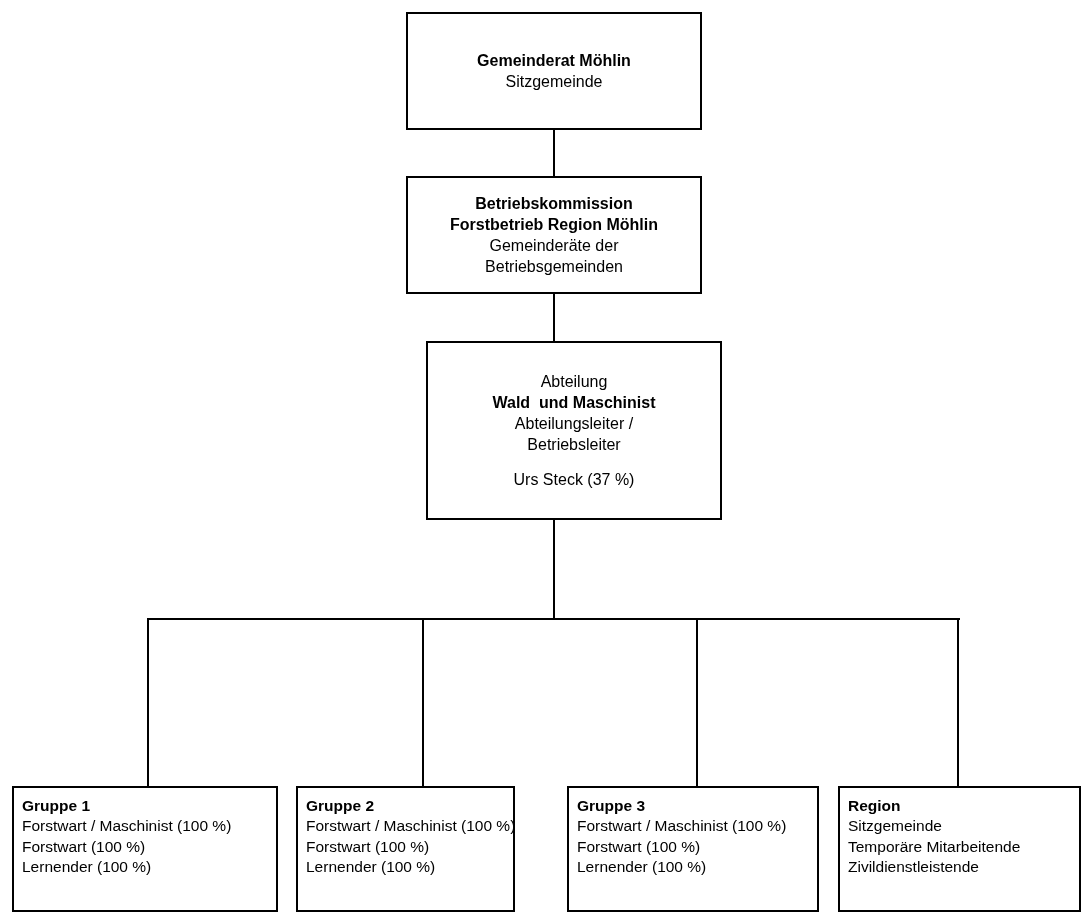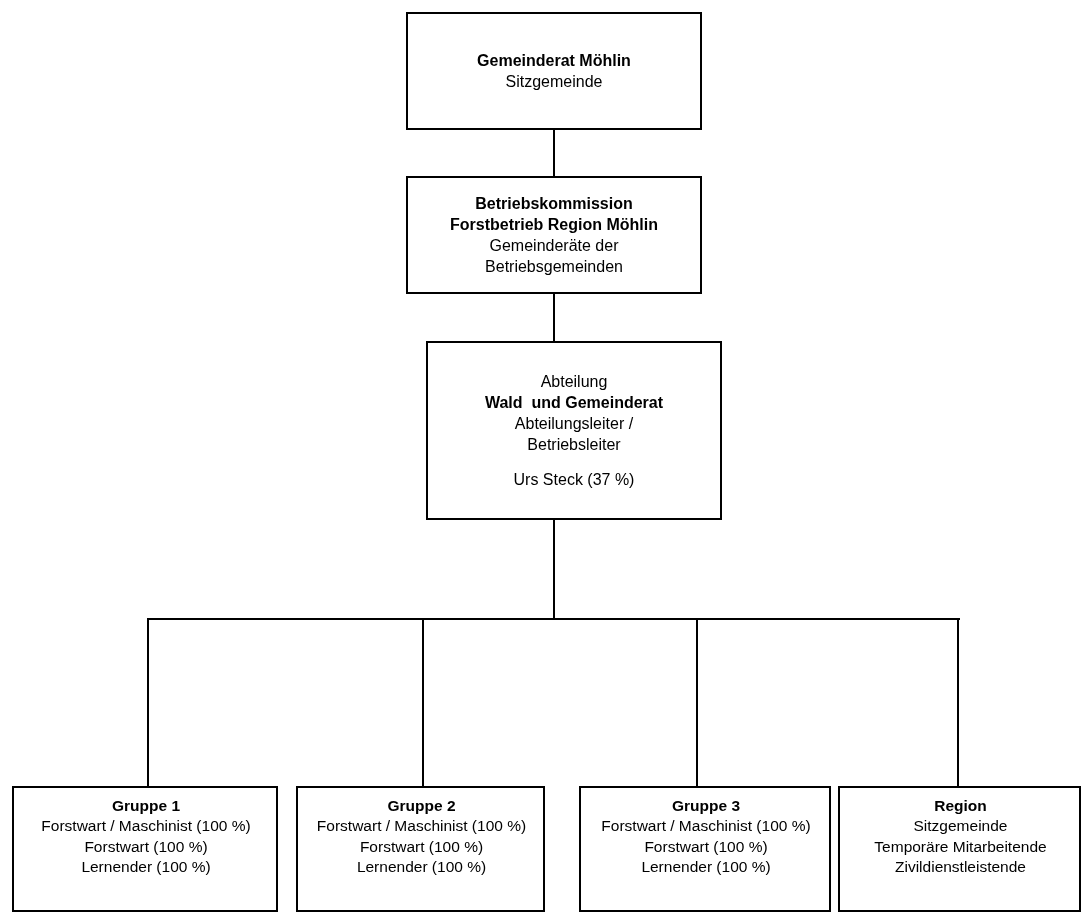--- a/index.html
+++ b/index.html
@@ -27,21 +27,21 @@
     display: flex;
     flex-direction: column;
     justify-content: center;
     overflow: hidden;
   }
   .node-box.centered {
     align-items: center;
     text-align: center;
   }
   .node-box.lefted {
-    align-items: center;
+    align-items: flex-start;
     text-align: left;
     justify-content: flex-start;
   }
   .line-bold {
     font-weight: bold;
   }
   .line-plain {
     font-weight: normal;
   }
   .txt {
@@ -77,22 +77,22 @@
     height: 14px;
   }
   
   .group-box {
     top: 786px;
     height: 126px;
     font-size: 15.5px;
     padding: 8px 6px 6px 8px;
   }
   #node-gruppe-1 { left: 12px;  width: 266px; }
-  #node-gruppe-2 { left: 296px; width: 249px; }
-  #node-gruppe-3 { left: 567px; width: 252px; margin-left: 12px; }
+  #node-gruppe-2 { left: 296px; width: 219px; }
+  #node-gruppe-3 { left: 567px; width: 252px; }
   #node-extern   { left: 838px; width: 243px; }
 
   
   .conn {
     position: absolute;
     background: #000000;
   }
   .conn-v { width: 2px; }
   .conn-h { height: 2px; }
 
@@ -132,21 +132,21 @@
 
   <div class="node-box centered" id="node-betriebskommission">
     <span class="txt line-bold">Betriebskommission</span>
     <span class="txt line-bold">Forstbetrieb Region Möhlin</span>
     <span class="txt line-plain">Gemeinderäte der</span>
     <span class="txt line-plain">Betriebsgemeinden</span>
   </div>
 
   <div class="node-box centered" id="node-abteilung">
     <span class="txt line-plain">Abteilung</span>
-    <span class="txt line-bold">Wald  und Gemeinderat</span>
+    <span class="txt line-bold">Wald  und Maschinist</span>
     <span class="txt line-plain">Abteilungsleiter /</span>
     <span class="txt line-plain">Betriebsleiter</span>
     <span class="spacer"></span>
     <span class="txt line-plain">Urs Steck (37 %)</span>
   </div>
 
   <div class="node-box lefted group-box" id="node-gruppe-1">
     <span class="txt line-bold">Gruppe 1</span>
     <span class="txt line-plain">Forstwart / Maschinist (100 %)</span>
     <span class="txt line-plain">Forstwart (100 %)</span>

